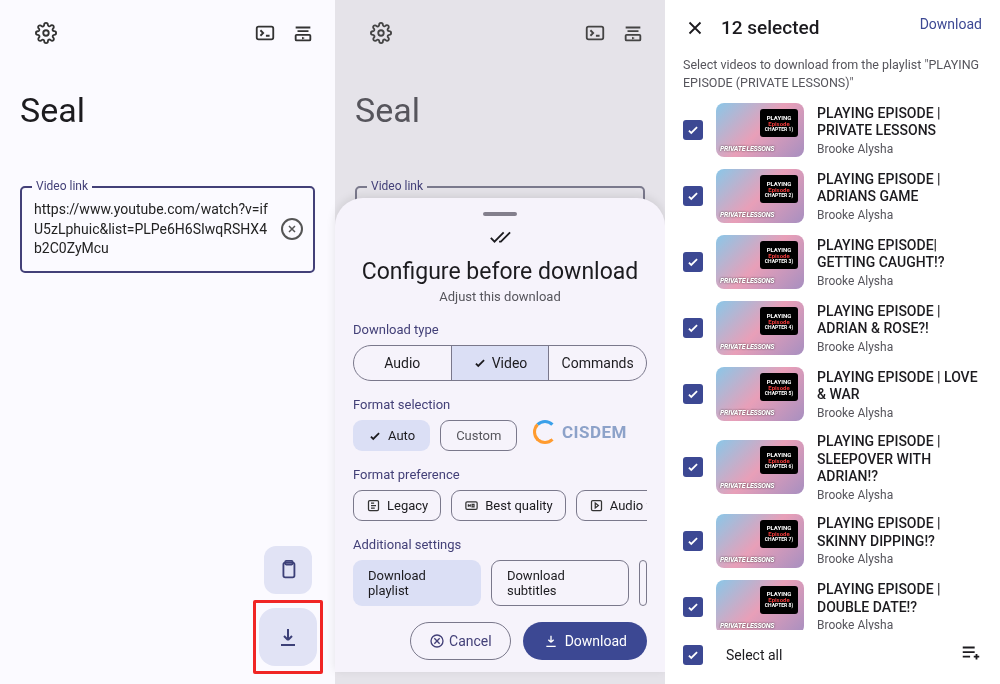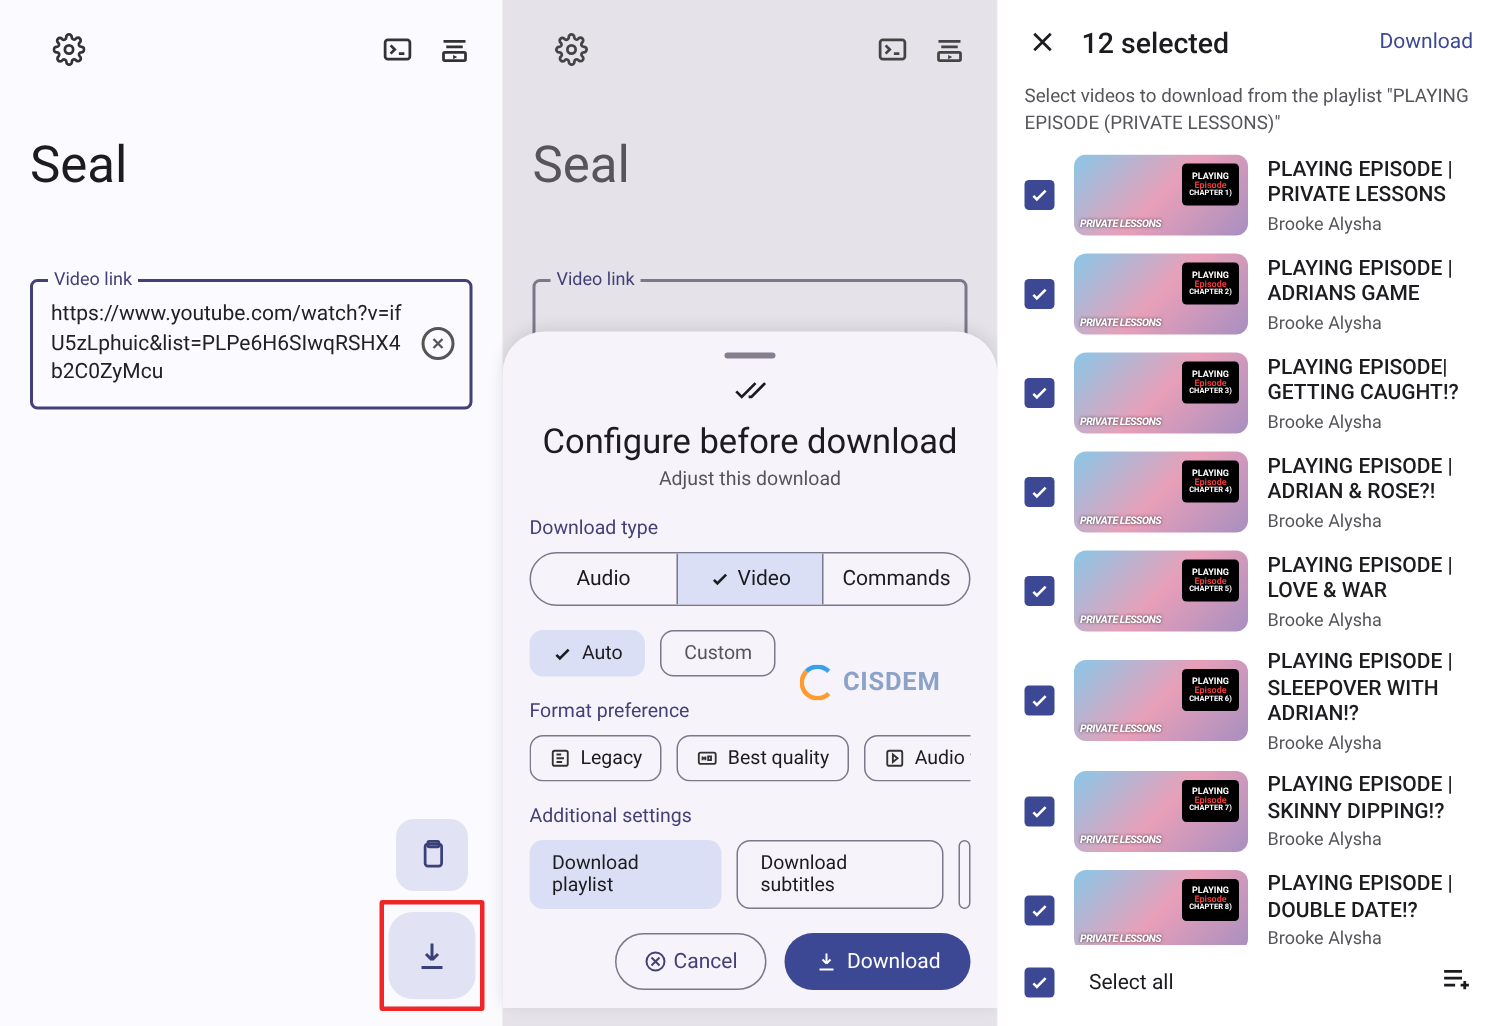--- a/index.html
+++ b/index.html
@@ -54,29 +54,29 @@
 .chip.out { border: 1px solid #7a788b; background: #f6f3fb; }
 .pref-row { display: flex; gap: 10px; overflow: hidden; margin-bottom: 16px; }
 .pref { border: 1px solid #7a788b; border-radius: 9px; padding: 7px 12px; font-size: 13px; display: flex; align-items: center; gap: 6px; white-space: nowrap; cursor: pointer; }
 .btns { display: flex; justify-content: flex-end; gap: 12px; margin-top: 6px; }
 .btn-out { border: 1px solid #7a788b; border-radius: 22px; padding: 10px 18px; font-size: 14px; color: #434078; display: flex; align-items: center; gap: 4px; cursor: pointer; background: #f6f3fb; }
 .btn-fill { border-radius: 22px; padding: 10px 20px; font-size: 14px; background: #3c4893; color: #fff; display: flex; align-items: center; gap: 6px; cursor: pointer; }
 .watermark { position: absolute; right: 38px; top: 222px; display: flex; align-items: center; gap: 5px; font-size: 17px; font-weight: 700; color: #8da2c9; letter-spacing: 0.5px; }
 .wmark-c { width: 24px; height: 24px; border: 3px solid #3aa0e9; border-radius: 50%; border-right-color: transparent; border-bottom-color: #ff9b2f; border-left-color: #ff9b2f; }
 
 
-.p3top { display: flex; align-items: center; padding: 16px 18px; gap: 14px; }
+.p3top { display: flex; align-items: flex-start; padding: 16px 18px; gap: 14px; }
 .p3top .ttl { font-size: 19px; font-weight: 500; flex: 1; }
 .p3top .dl-link { color: #3c4893; font-size: 14px; cursor: pointer; }
 .p3note { padding: 0 18px; font-size: 12.5px; color: #56555c; line-height: 1.4; margin-bottom: 12px; }
 .list { flex: 1; overflow: hidden; padding: 0 18px; }
 .row { display: flex; align-items: center; gap: 13px; margin-bottom: 12px; }
 .chk { width: 20px; height: 20px; border-radius: 3px; background: #3c4893; display: flex; align-items: center; justify-content: center; cursor: pointer; flex-shrink: 0; }
 .chk svg { width: 14px; height: 14px; }
-.thumb { width: 116px; height: 54px; border-radius: 8px; background: linear-gradient(135deg,#8ac7e8 0%,#e89fb8 50%,#a78fc0 100%); position: relative; overflow: hidden; flex-shrink: 0; }
+.thumb { width: 88px; height: 54px; border-radius: 8px; background: linear-gradient(135deg,#8ac7e8 0%,#e89fb8 50%,#a78fc0 100%); position: relative; overflow: hidden; flex-shrink: 0; }
 .thumb .ov { position: absolute; right: 6px; top: 6px; width: 38px; height: 28px; background: #000; border-radius: 3px; color: #fff; font-size: 6px; font-weight: 700; display: flex; flex-direction: column; align-items: center; justify-content: center; line-height: 1; }
 .thumb .ov .r { color: #ef3b3b; font-size: 6px; }
 .thumb .band { position: absolute; bottom: 4px; left: 4px; right: 4px; font-size: 7px; color: #fff; font-weight: 800; font-style: italic; text-shadow: 0 0 2px rgba(0,0,0,.7); letter-spacing: -0.3px; }
 .meta { flex: 1; min-width: 0; }
 .meta .t { font-size: 14px; font-weight: 500; color: #1c1b1f; line-height: 1.25; }
 .meta .a { font-size: 12px; color: #56555c; margin-top: 2px; }
 
 .p3foot { display: flex; align-items: center; padding: 12px 18px 16px; gap: 23px; border-top: 0px solid #eee; }
 .p3foot .sa { font-size: 14px; flex: 1; }
 .addpl { cursor: pointer; }
@@ -182,20 +182,21 @@
         <svg width="14" height="14" viewBox="0 0 24 24" stroke="#1c1b1f" stroke-width="3" fill="none">
             <path d="M5 13l4 4L19 7"></path>
           </svg>
         <span>Video</span>
       </div>
       <div class="seg-item">
           <span>Commands</span>
         </div>
     </div>
 
+    <div class="sec-label">Format selection</div>
     <div class="chips">
       <div class="chip sel">
         <svg width="14" height="14" viewBox="0 0 24 24" stroke="#1c1b1f" stroke-width="3" fill="none">
             <path d="M5 13l4 4L19 7"></path>
           </svg>
         <span>Auto</span>
       </div>
       <div class="chip un">
           <span>Custom</span>
         </div>

